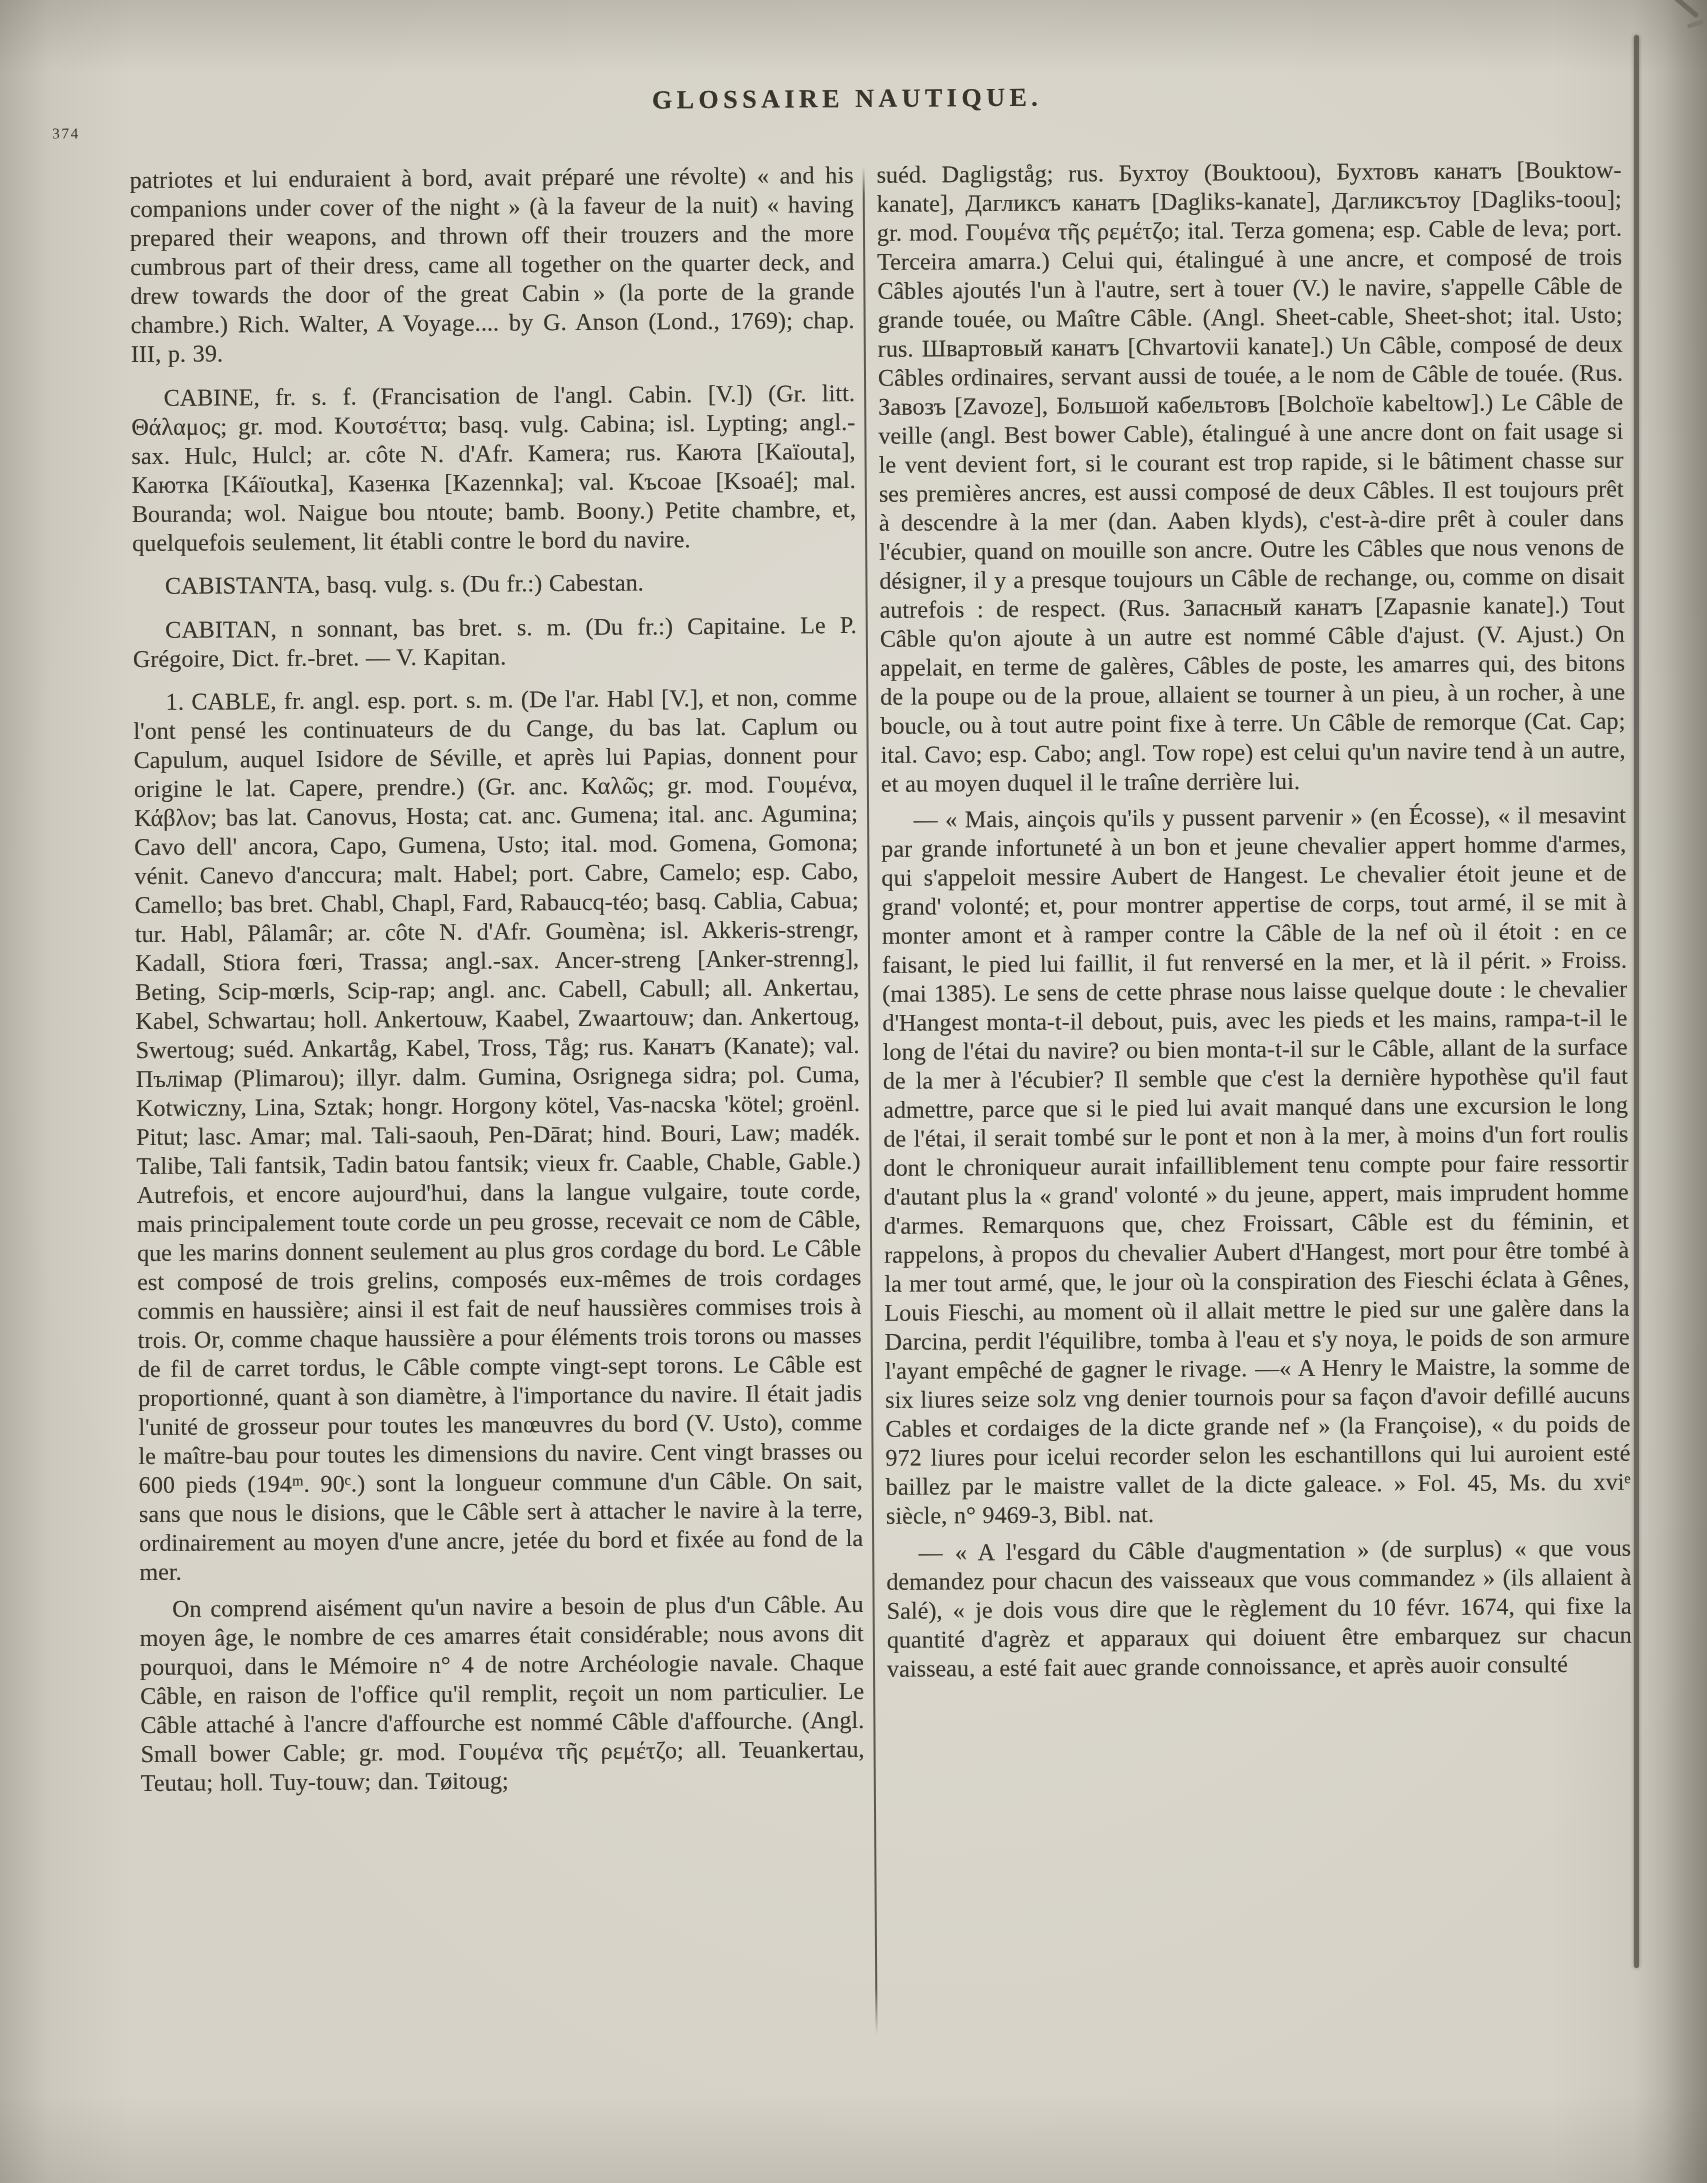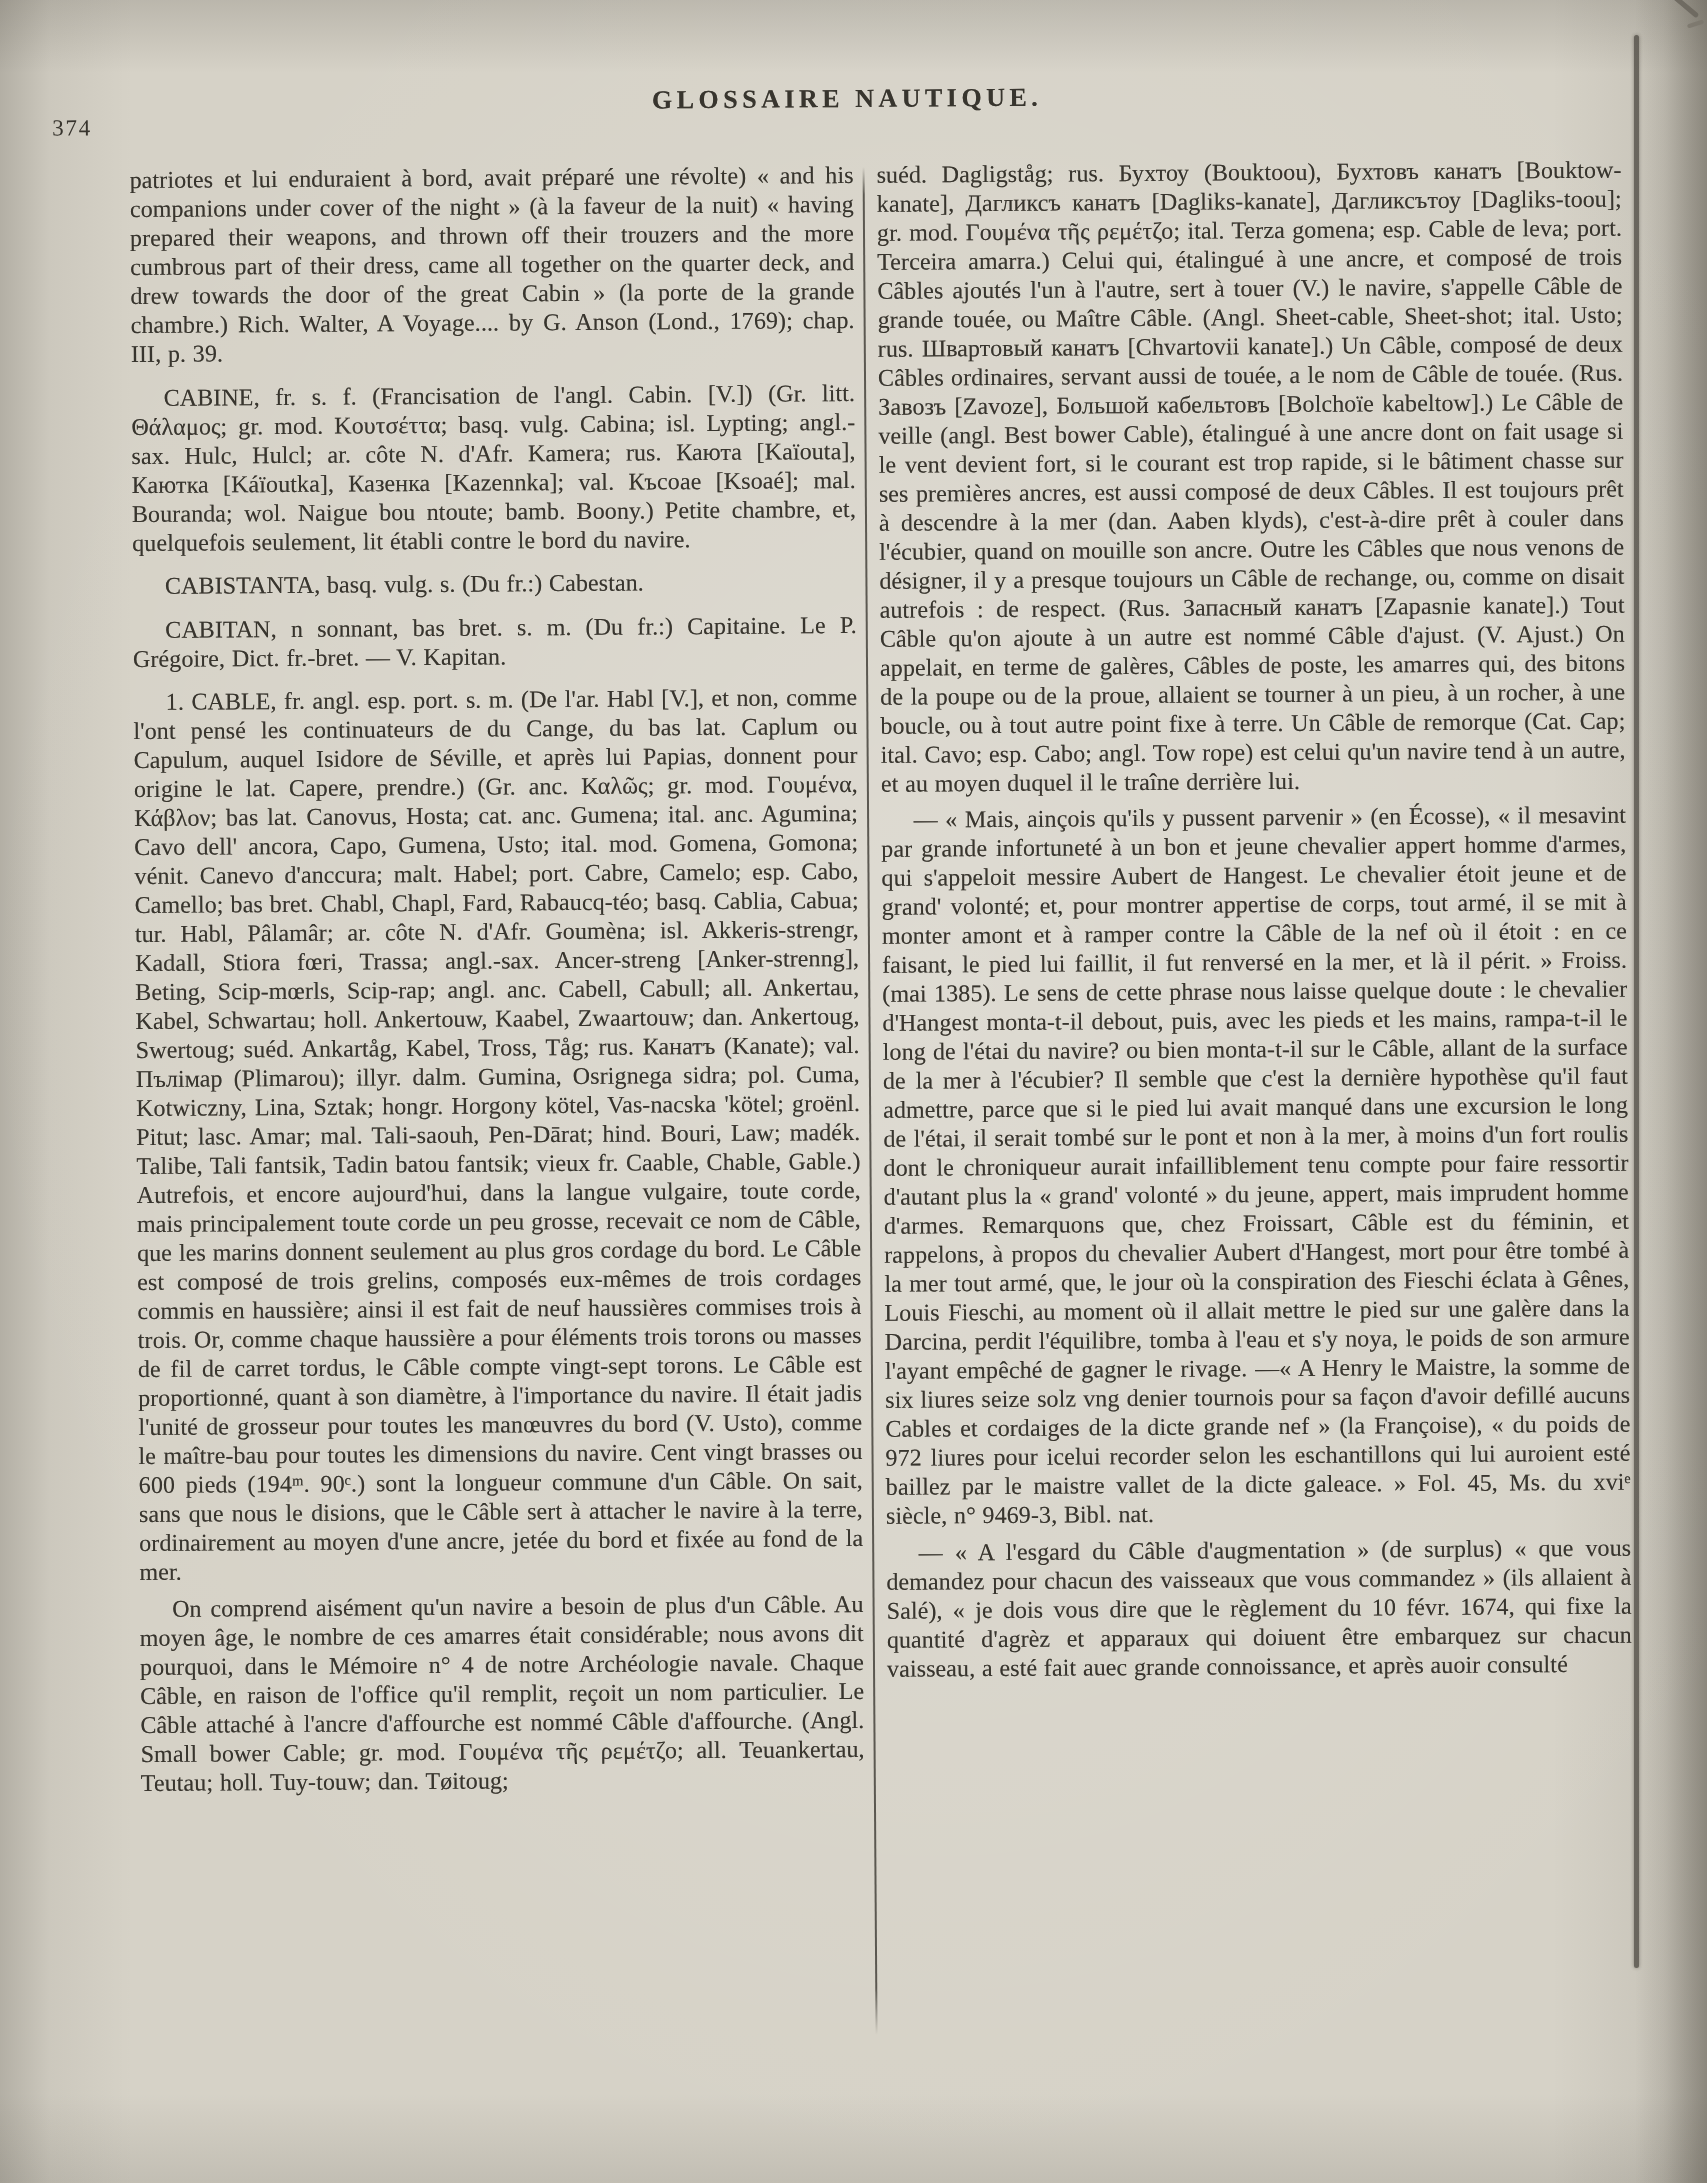--- a/index.html
+++ b/index.html
@@ -11,21 +11,21 @@
       radial-gradient(ellipse 1345px 1681px at 55% 45%, rgba(255,255,255,0.20), rgba(255,255,255,0) 72%),
       linear-gradient(90deg,  rgba(20,16,8,0.18) 0px, rgba(20,16,8,0.05) 50px,  rgba(20,16,8,0) 134px),
       linear-gradient(270deg, rgba(20,16,8,0.20) 0px, rgba(20,16,8,0.07) 45px,  rgba(20,16,8,0) 157px),
       linear-gradient(180deg, rgba(20,16,8,0.14) 0px, rgba(20,16,8,0) 73px),
       linear-gradient(0deg,   rgba(20,16,8,0.10) 0px, rgba(20,16,8,0) 90px),
       var(--paper);
     font-family:"Liberation Serif","DejaVu Serif",serif;
     color:var(--ink);
   }
   .content{position:absolute;inset:0;transform:rotate(-0.4deg);}
-  .pageno{position:absolute;left:59px;top:110px;font-size:23px;letter-spacing:1.7px;}
+  .pageno{position:absolute;left:59px;top:120px;font-size:15px;letter-spacing:1.7px;}
   .header{
     position:absolute;left:0;top:84px;width:1708px;text-align:center;
     font-size:26px;font-weight:bold;letter-spacing:4.5px;
     text-shadow:0 0 0.6px rgba(40,36,28,0.5);
   }
   .col{
     position:absolute;top:161px;
     font-size:24px;line-height:29px;
     text-align:justify;text-justify:inter-word;
     hyphens:auto;-webkit-hyphens:auto;

